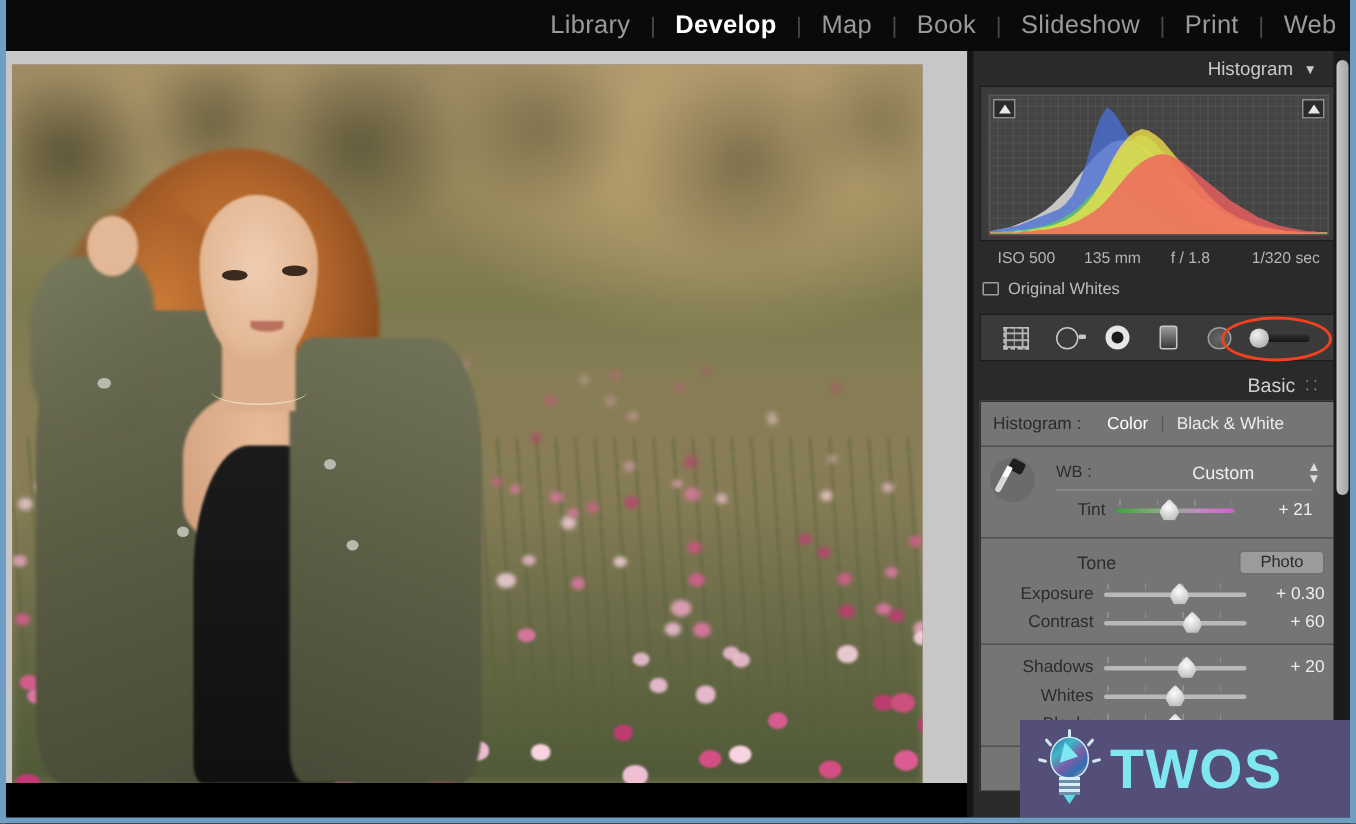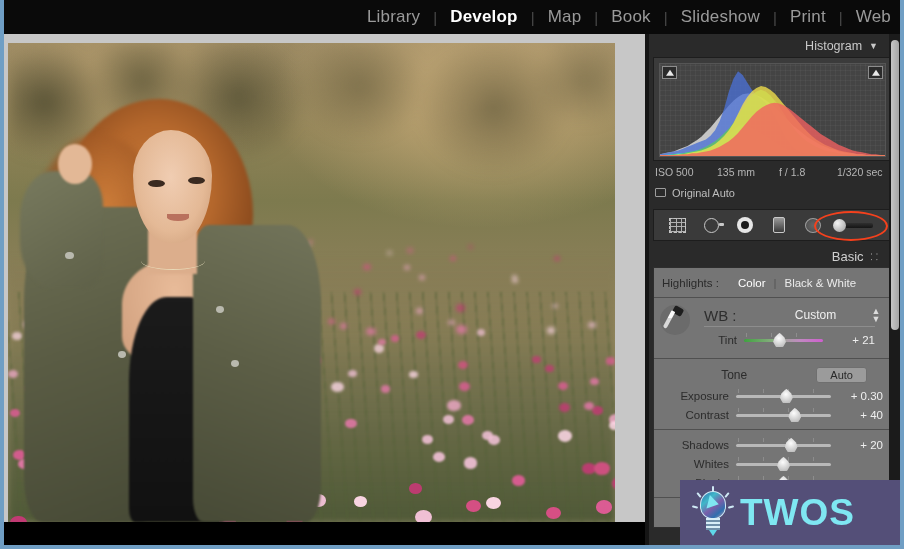--- a/index.html
+++ b/index.html
@@ -177,21 +177,21 @@
   }
   .clip-tri::after {
     content:""; position:absolute; left:50%; top:50%; transform:translate(-50%,-55%);
     border-left:4.5px solid transparent; border-right:4.5px solid transparent;
     border-bottom:6px solid #e8e8e8;
   }
   .clip-l { left:2px; } .clip-r { right:2px; }
   .hist-svg { position:absolute; inset:0; width:100%; height:100%; }
 
   .meta-row {
-    display:flex; align-items:center; height:20px; padding:0 10px; margin-top:1px;
+    display:flex; align-items:center; height:20px; padding:0 20px; margin-top:1px;
   }
   .meta-row span { color:#b5b5b5; font-size:10.5px; white-space:nowrap; }
   .m1{width:62px;} .m2{width:62px;} .m3{width:58px;} .m4{flex:1;text-align:left;}
 
   .orig-row { display:flex; align-items:center; height:21px; padding:0 10px; gap:6px; }
   .orig-chk {
     width:11px; height:9px; border:1.5px solid #9d9d9d; background:transparent; border-radius:1px;
   }
   .orig-row .lbl { color:#bdbdbd; font-size:11px; }
 
@@ -259,21 +259,21 @@
   .eyedrop::after{
     content:""; position:absolute; left:7px; top:5px; width:4px; height:19px;
     background:linear-gradient(160deg,#fafafa 40%,#d8d8d8 41%);
     transform:rotate(28deg); border-radius:1px 1px 3px 3px;
   }
   .eyedrop::before{
     content:""; position:absolute; left:13px; top:2px; width:10px; height:8px;
     background:#1e1e1e; border-radius:2px; transform:rotate(28deg);
   }
   .wb-row { display:flex; align-items:center; height:20px; padding-left:42px; }
-  .wb-lbl { color:#2e2e2e; font-size:15px; width:58px; }
+  .wb-lbl { color:#2e2e2e; font-size:11px; width:58px; }
   .wb-val { color:#efefef; font-size:12px; flex:1; text-align:center; }
   .wb-stepper { color:#dcdcdc; font-size:9px; width:14px; text-align:center; line-height:8px;}
   .wb-rule { margin:1px 8px 3px 42px; border-bottom:1px solid #8d8d8d; }
 
   .srow { display:flex; align-items:center; height:19px; padding:0 8px; }
   .s-lbl { color:#2c2c2c; font-size:11.5px; width:74px; text-align:right; padding-right:7px; }
   .s-track { position:relative; flex:1; height:14px; }
   .s-line {
     position:absolute; left:0; right:0; top:6px; height:3px; border-radius:2px;
     background:#b9b9b9;
@@ -285,21 +285,21 @@
     background:repeating-linear-gradient(90deg, #8d8d8d 0 1px, transparent 1px 25px);
   }
   .s-knob {
     position:absolute; top:0px; width:13px; height:15px; margin-left:-6.5px;
     background:radial-gradient(circle at 45% 35%, #fdfdfd, #c2c2c2 70%, #9a9a9a);
     border-radius:50% 50% 48% 48% / 62% 62% 38% 38%;
     clip-path:polygon(50% 0%, 88% 34%, 100% 62%, 78% 96%, 22% 96%, 0% 62%, 12% 34%);
   }
   .s-val { width:52px; text-align:right; color:#efefef; font-size:11.5px; }
 
-  .tone-row { display:flex; align-items:center; height:22px; padding:0 24px; }
+  .tone-row { display:flex; align-items:center; height:22px; padding:0 8px; }
   .tone-lbl { flex:1; text-align:center; color:#2c2c2c; font-size:12px; padding-right:26px; }
   .auto-btn {
     background:#9b9b9b; border:1px solid #6f6f6f; border-radius:3px;
     color:#2a2a2a; font-size:11px; padding:1px 13px;
   }
 
   
   .scrollbar {
     position:absolute; right:4px; top:34px; width:11px; height:511px;
     background:#1b1b1b; z-index:45;
@@ -574,21 +574,21 @@
 
     <div class="meta-row">
       <span class="m1">ISO 500</span>
       <span class="m2">135 mm</span>
       <span class="m3">f / 1.8</span>
       <span class="m4">1/320 sec</span>
     </div>
 
     <div class="orig-row">
       <span class="orig-chk"></span>
-      <span class="lbl">Original Auto</span>
+      <span class="lbl">Original Whites</span>
     </div>
 
     <div class="toolstrip">
       <div class="tool">
         <span class="t-crop"></span>
       </div>
       <div class="tool">
         <span class="t-spot"></span>
       </div>
       <div class="tool">
@@ -612,21 +612,21 @@
 
     <div class="basic-header">
       <span class="bh-title">Basic</span>
       <span class="bh-caret">⸬</span>
     </div>
 
     <div class="basic-body">
 
       <div class="sect">
         <div class="treat-row">
-          <span class="treat-lbl">Highlights :</span>
+          <span class="treat-lbl">Histogram :</span>
           <span class="treat-opt on">Color</span>
           <span class="treat-bar">|</span>
           <span class="treat-opt">Black &amp; White</span>
         </div>
       </div>
 
       <div class="sect">
         <div class="wb-area">
           <span class="eyedrop"></span>
           <div class="wb-row">
@@ -645,40 +645,40 @@
                 </span>
                 <span class="s-val">+ 21</span>
               </div>
             </div>
         </div>
       </div>
 
       <div class="sect">
         <div class="tone-row">
           <span class="tone-lbl">Tone</span>
-          <span class="auto-btn">Auto</span>
+          <span class="auto-btn">Photo</span>
         </div>
         <div id="tone-sliders">
             <div class="srow">
               <span class="s-lbl">Exposure</span>
               <span class="s-track">
                 <span class="s-line"></span>
                 <span class="s-ticks"></span>
                 <span class="s-knob" style="left: 53%;"></span>
               </span>
               <span class="s-val">+ 0.30</span>
             </div>
             <div class="srow">
               <span class="s-lbl">Contrast</span>
               <span class="s-track">
                 <span class="s-line"></span>
                 <span class="s-ticks"></span>
                 <span class="s-knob" style="left: 62%;"></span>
               </span>
-              <span class="s-val">+ 40</span>
+              <span class="s-val">+ 60</span>
             </div>
           </div>
       </div>
 
       <div class="sect">
         <div id="tone-sliders2">
             <div class="srow">
               <span class="s-lbl">Shadows</span>
               <span class="s-track">
                 <span class="s-line"></span>

